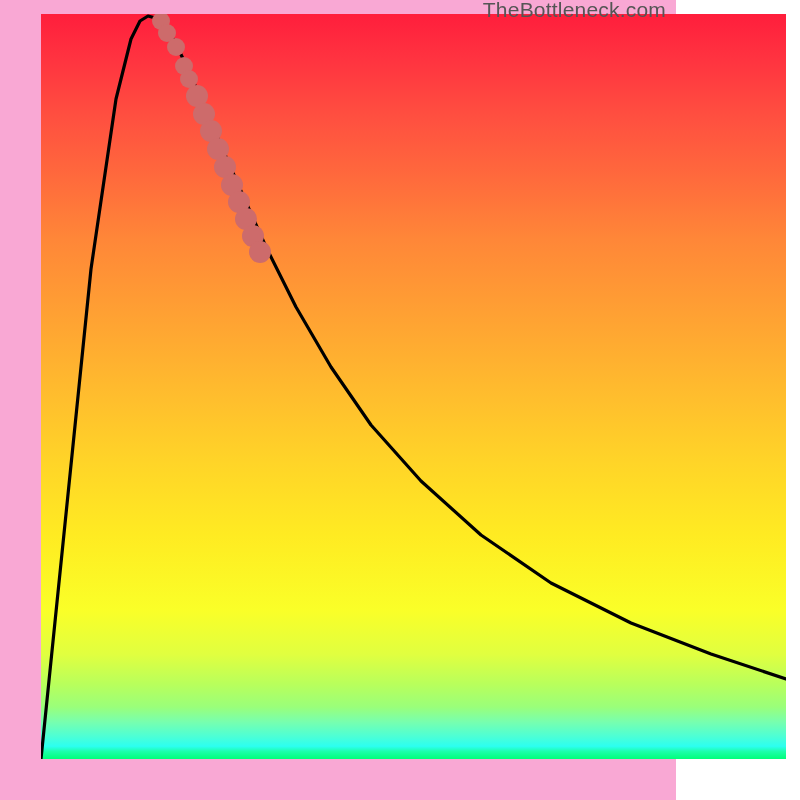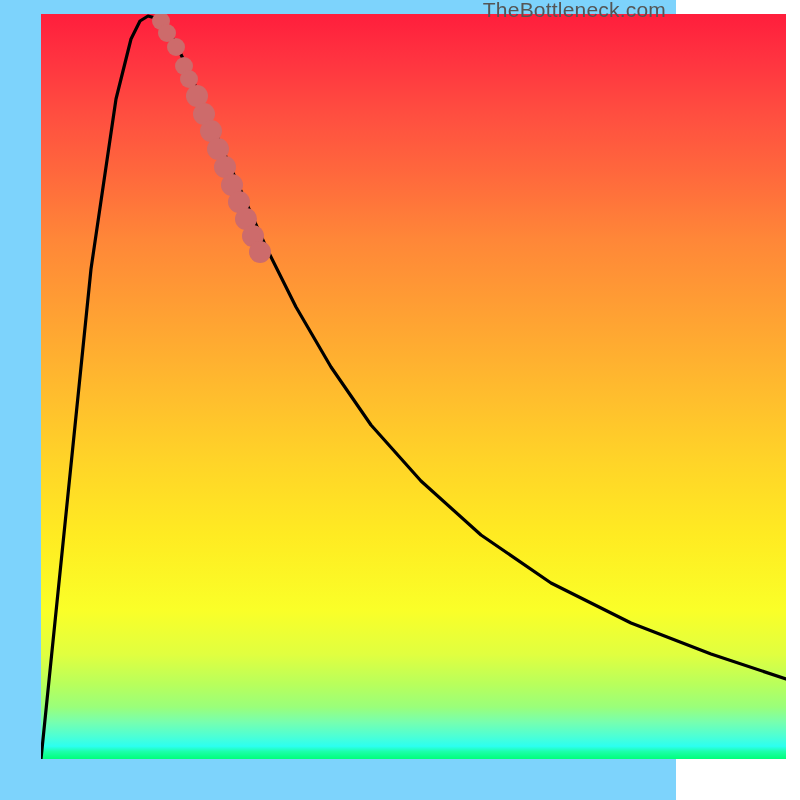--- a/index.html
+++ b/index.html
@@ -4,21 +4,21 @@
 <style>
   body {
     margin: 0;
     padding: 0;
     background: #fff;
   }
   .chart-wrap {
     width: 676px;
     height: 800px;
     position: relative;
-    background: #7dd3fc;
+    background: #f9a8d4;
   }
   .plot-area {
     position: absolute;
     left: 41px;
     top: 14px;
     width: 745px;
     height: 745px;
     overflow: hidden;
   }
   .gradient-bg {

